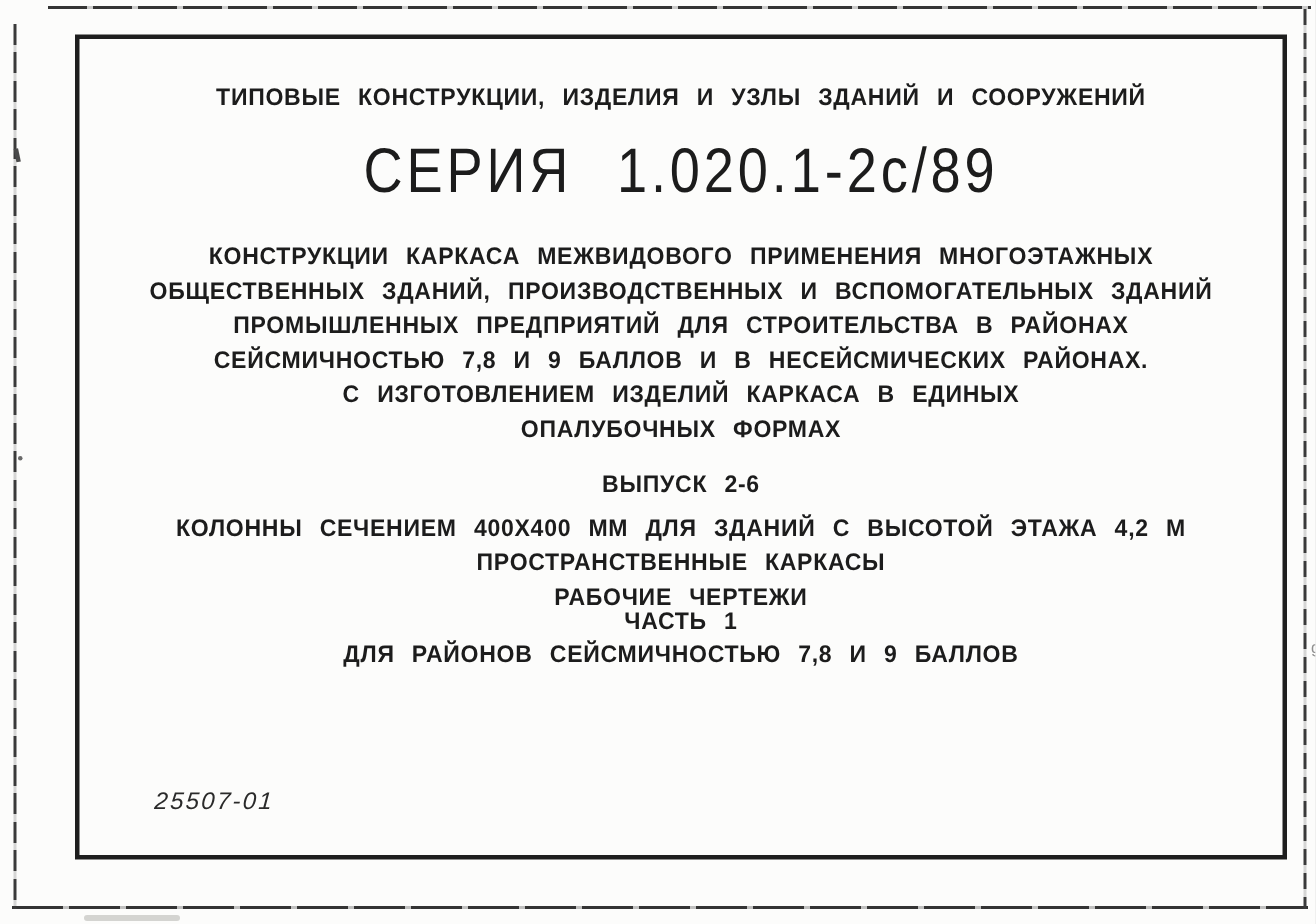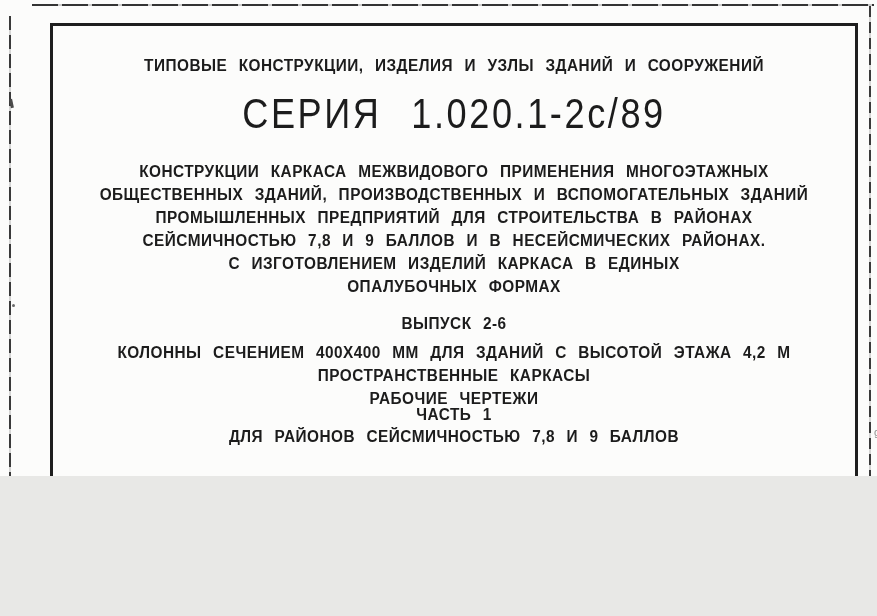--- a/index.html
+++ b/index.html
@@ -1,19 +1,19 @@
 <!DOCTYPE html>
 <html><head>
 <meta charset="utf-8">
 <style>
   html, body { margin: 0; padding: 0; background: #e8e8e6; }
   .page {
     position: relative;
     width: 877px;
-    height: 476px;
+    height: 616px;
     background: #fcfcfb;
     overflow: hidden;
     font-family: "Liberation Sans", sans-serif;
     color: #1c1c1c;
   }
 
   
   .outer-top    { position:absolute; left:32px;  top:4px;   width:842px; height:2px;
                   background: repeating-linear-gradient(90deg,#343434 0 26px, rgba(52,52,52,.25) 26px 30px); }
   .outer-bottom { position:absolute; left:8px;   top:604px; width:864px; height:2px;

